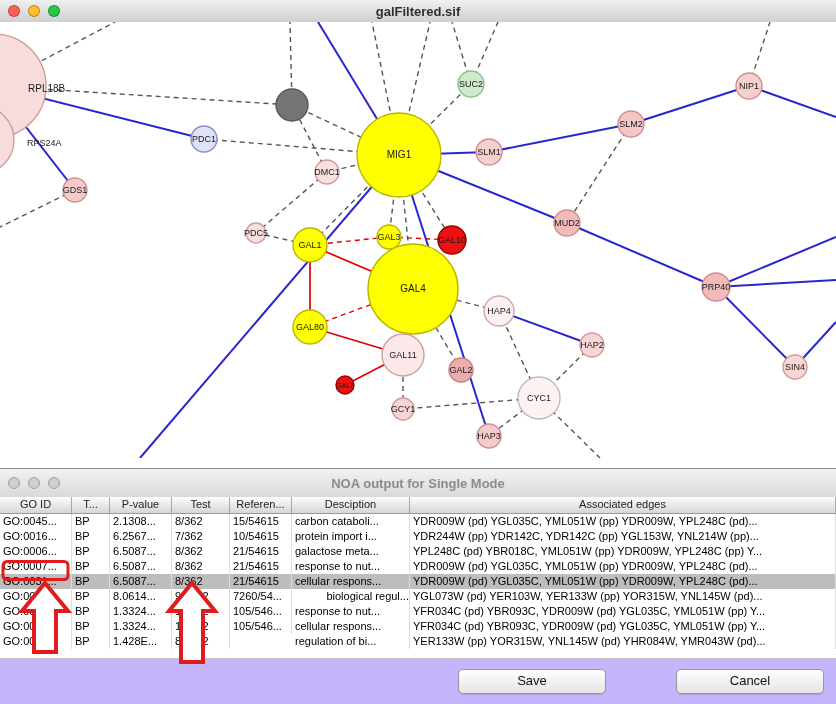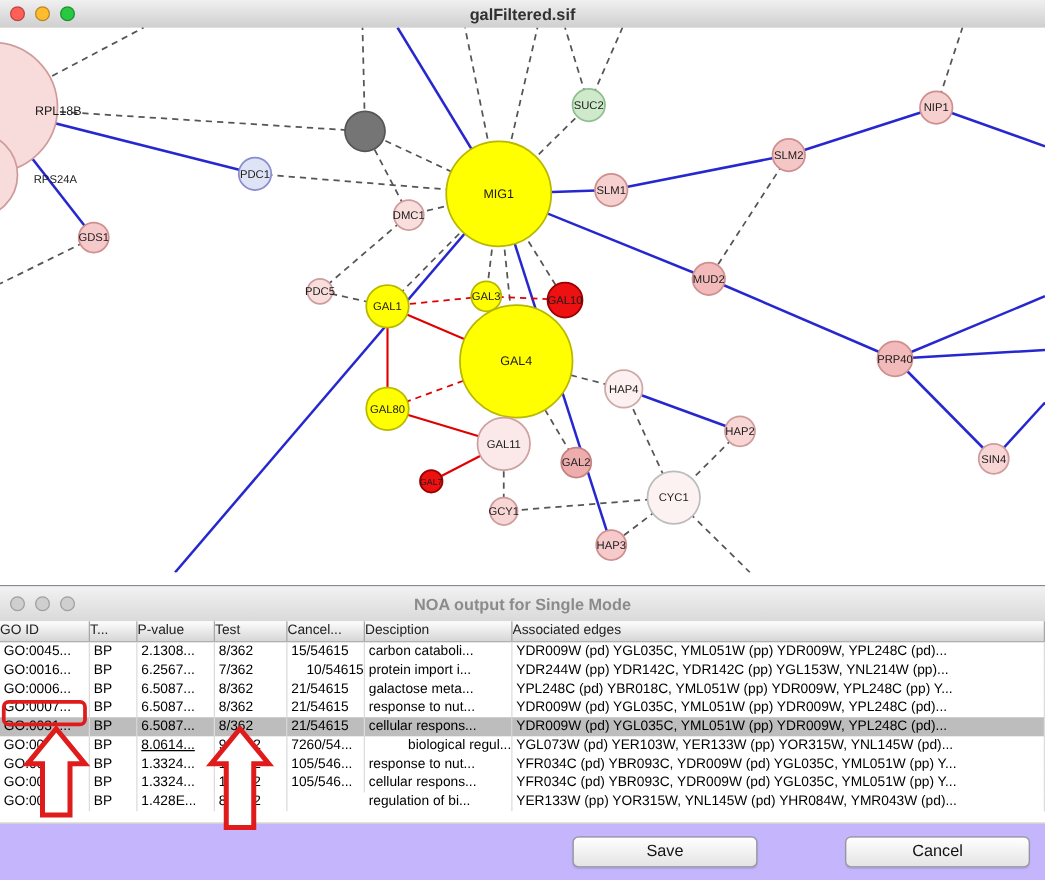--- a/index.html
+++ b/index.html
@@ -24,21 +24,21 @@
               border-top:1px solid #8a8a8a;box-sizing:border-box;}
   #noa-titlebar{height:28px;background:linear-gradient(#f2f2f2,#d9d9d9);border-bottom:1px solid #ababab;
                 position:relative;display:flex;align-items:center;}
   #noa-titlebar .traffic{top:8px;}
   #noa-titlebar .wtitle{color:#8b8b8b;}
 
   #noa-table{position:absolute;left:0;top:28px;width:836px;background:#ffffff;}
   #noa-header{display:flex;height:16px;background:linear-gradient(#fdfdfd,#d6d6d6);
               border-bottom:1px solid #9a9a9a;}
   .th{box-sizing:border-box;border-right:1px solid #a8a8a8;font-size:11px;line-height:15px;
-      color:#222;text-align:left;overflow:hidden;white-space:nowrap;}
+      color:#222;text-align:center;overflow:hidden;white-space:nowrap;}
   .tr{display:flex;height:15px;background:#ffffff;}
   .td{box-sizing:border-box;border-right:1px solid #dcdcdc;font-size:11px;line-height:15px;
       color:#000;padding-left:3px;overflow:hidden;white-space:nowrap;}
   #table-filler{height:9px;background:#ffffff;border-bottom:1px solid #c5c5c5;}
 
   .mac-btn{position:absolute;height:23px;width:146px;border:1px solid #979797;border-radius:5px;
            background:linear-gradient(#ffffff,#e4e4e4);font-size:13px;color:#111;
            text-align:center;line-height:21px;box-shadow:0 1px 1px rgba(0,0,0,.12);cursor:default;}
   #save-btn{left:458px;top:200px;}
   #cancel-btn{left:676px;top:200px;}
@@ -182,40 +182,40 @@
       </div>
       <div class="wtitle">NOA output for Single Mode</div>
     </div>
 
     <div id="noa-table">
       <div id="noa-header">
           <div class="th" style="width: 72px;">GO ID</div>
           <div class="th" style="width: 38px;">T...</div>
           <div class="th" style="width: 62px;">P-value</div>
           <div class="th" style="width: 58px;">Test</div>
-          <div class="th" style="width: 62px;">Cancel...</div>
+          <div class="th" style="width: 62px;">Referen...</div>
           <div class="th" style="width: 118px;">Desciption</div>
           <div class="th" style="width: 426px; flex: 1 1 0%;">Associated edges</div>
         </div>
       <div id="noa-body">
           <div class="tr">
             <div class="td" style="width: 72px;">GO:0045...</div>
             <div class="td" style="width: 38px;">BP</div>
             <div class="td" style="width: 62px;">2.1308...</div>
             <div class="td" style="width: 58px;">8/362</div>
             <div class="td" style="width: 62px;">15/54615</div>
             <div class="td" style="width: 118px;">carbon cataboli...</div>
             <div class="td" style="width: 426px; flex: 1 1 0%;">YDR009W (pd) YGL035C, YML051W (pp) YDR009W, YPL248C (pd)...</div>
           </div>
           <div class="tr">
             <div class="td" style="width: 72px;">GO:0016...</div>
             <div class="td" style="width: 38px;">BP</div>
             <div class="td" style="width: 62px;">6.2567...</div>
             <div class="td" style="width: 58px;">7/362</div>
-            <div class="td" style="width: 62px; text-align: right;">10/54615</div>
+            <div class="td" style="width: 62px;">10/54615</div>
             <div class="td" style="width: 118px;">protein import i...</div>
             <div class="td" style="width: 426px; flex: 1 1 0%;">YDR244W (pp) YDR142C, YDR142C (pp) YGL153W, YNL214W (pp)...</div>
           </div>
           <div class="tr">
             <div class="td" style="width: 72px;">GO:0006...</div>
             <div class="td" style="width: 38px;">BP</div>
             <div class="td" style="width: 62px;">6.5087...</div>
             <div class="td" style="width: 58px;">8/362</div>
             <div class="td" style="width: 62px;">21/54615</div>
             <div class="td" style="width: 118px;">galactose meta...</div>
@@ -235,21 +235,21 @@
             <div class="td" style="width: 38px; background: rgb(189, 189, 189);">BP</div>
             <div class="td" style="width: 62px; background: rgb(189, 189, 189);">6.5087...</div>
             <div class="td" style="width: 58px; background: rgb(189, 189, 189);">8/362</div>
             <div class="td" style="width: 62px; background: rgb(189, 189, 189);">21/54615</div>
             <div class="td" style="width: 118px; background: rgb(189, 189, 189);">cellular respons...</div>
             <div class="td" style="width: 426px; flex: 1 1 0%; background: rgb(189, 189, 189);">YDR009W (pd) YGL035C, YML051W (pp) YDR009W, YPL248C (pd)...</div>
           </div>
           <div class="tr">
             <div class="td" style="width: 72px;">GO:0065...</div>
             <div class="td" style="width: 38px;">BP</div>
-            <div class="td" style="width: 62px; text-decoration: underline;">8.0614...</div>
+            <div class="td" style="width: 62px;">8.0614...</div>
             <div class="td" style="width: 58px;">94/362</div>
             <div class="td" style="width: 62px;">7260/54...</div>
             <div class="td" style="width: 118px; text-align: right;">biological regul...</div>
             <div class="td" style="width: 426px; flex: 1 1 0%;">YGL073W (pd) YER103W, YER133W (pp) YOR315W, YNL145W (pd)...</div>
           </div>
           <div class="tr">
             <div class="td" style="width: 72px;">GO:0006...</div>
             <div class="td" style="width: 38px;">BP</div>
             <div class="td" style="width: 62px;">1.3324...</div>
             <div class="td" style="width: 58px;">14/362</div>

